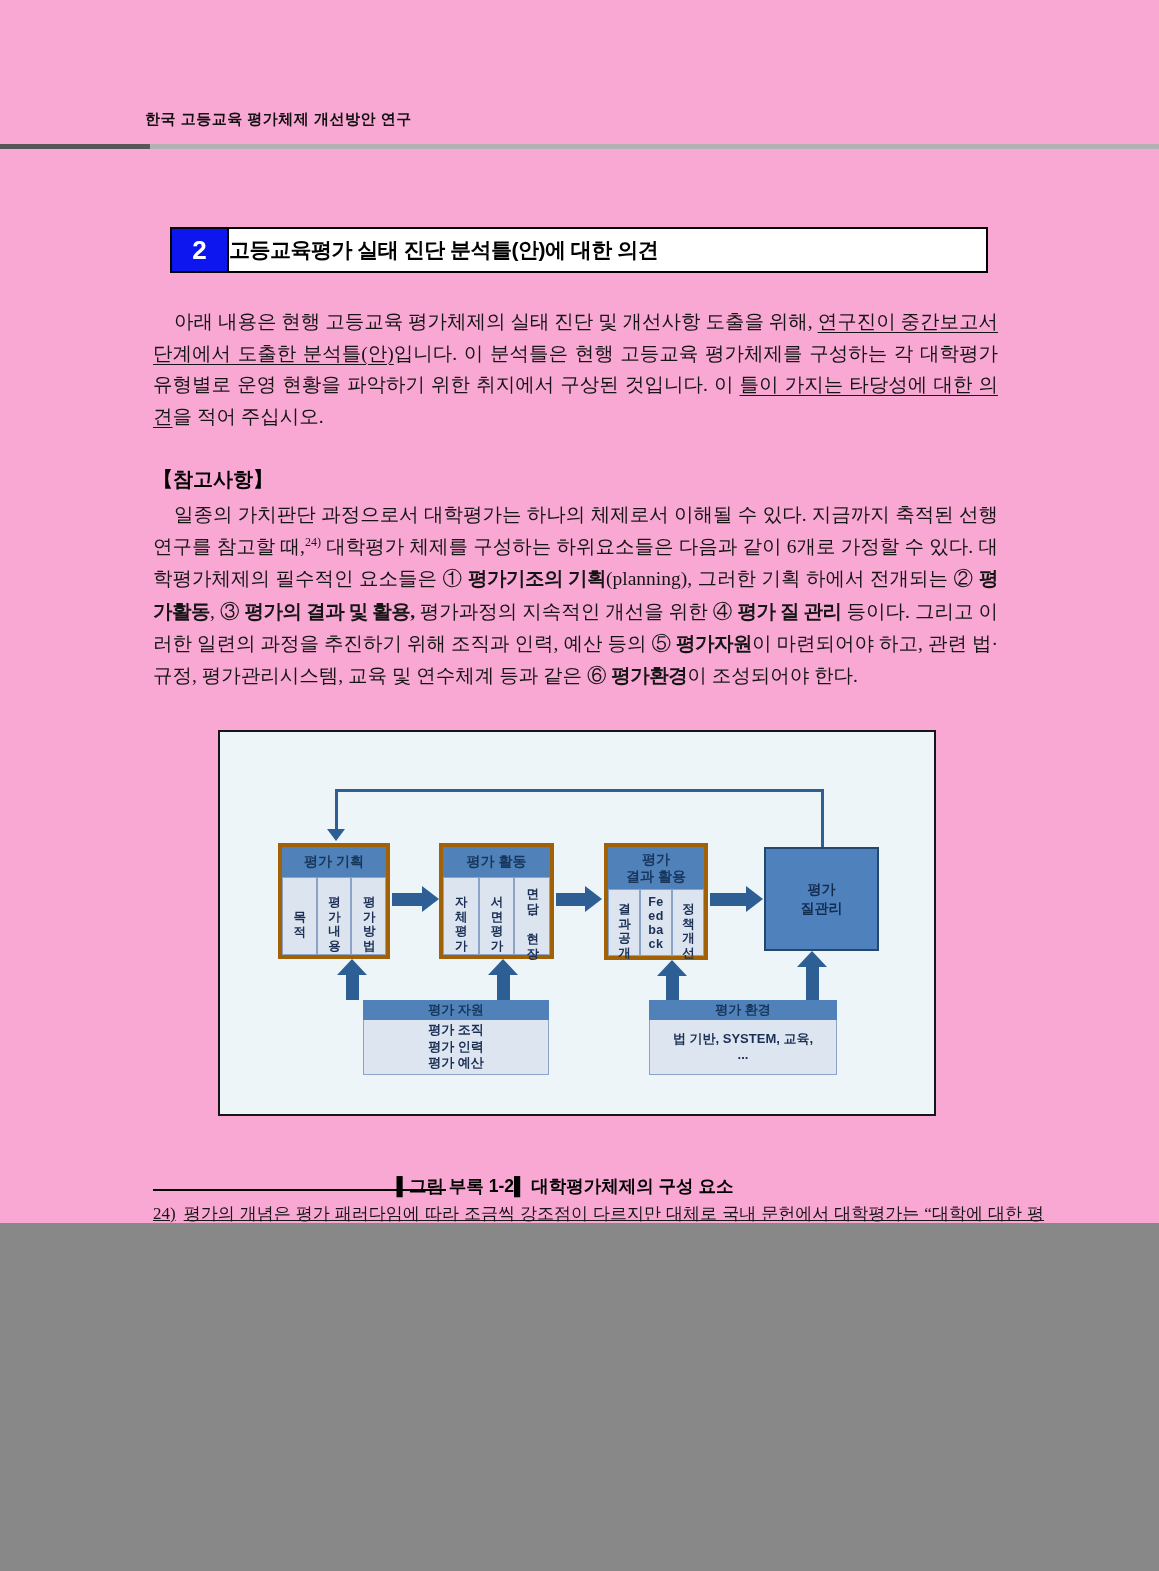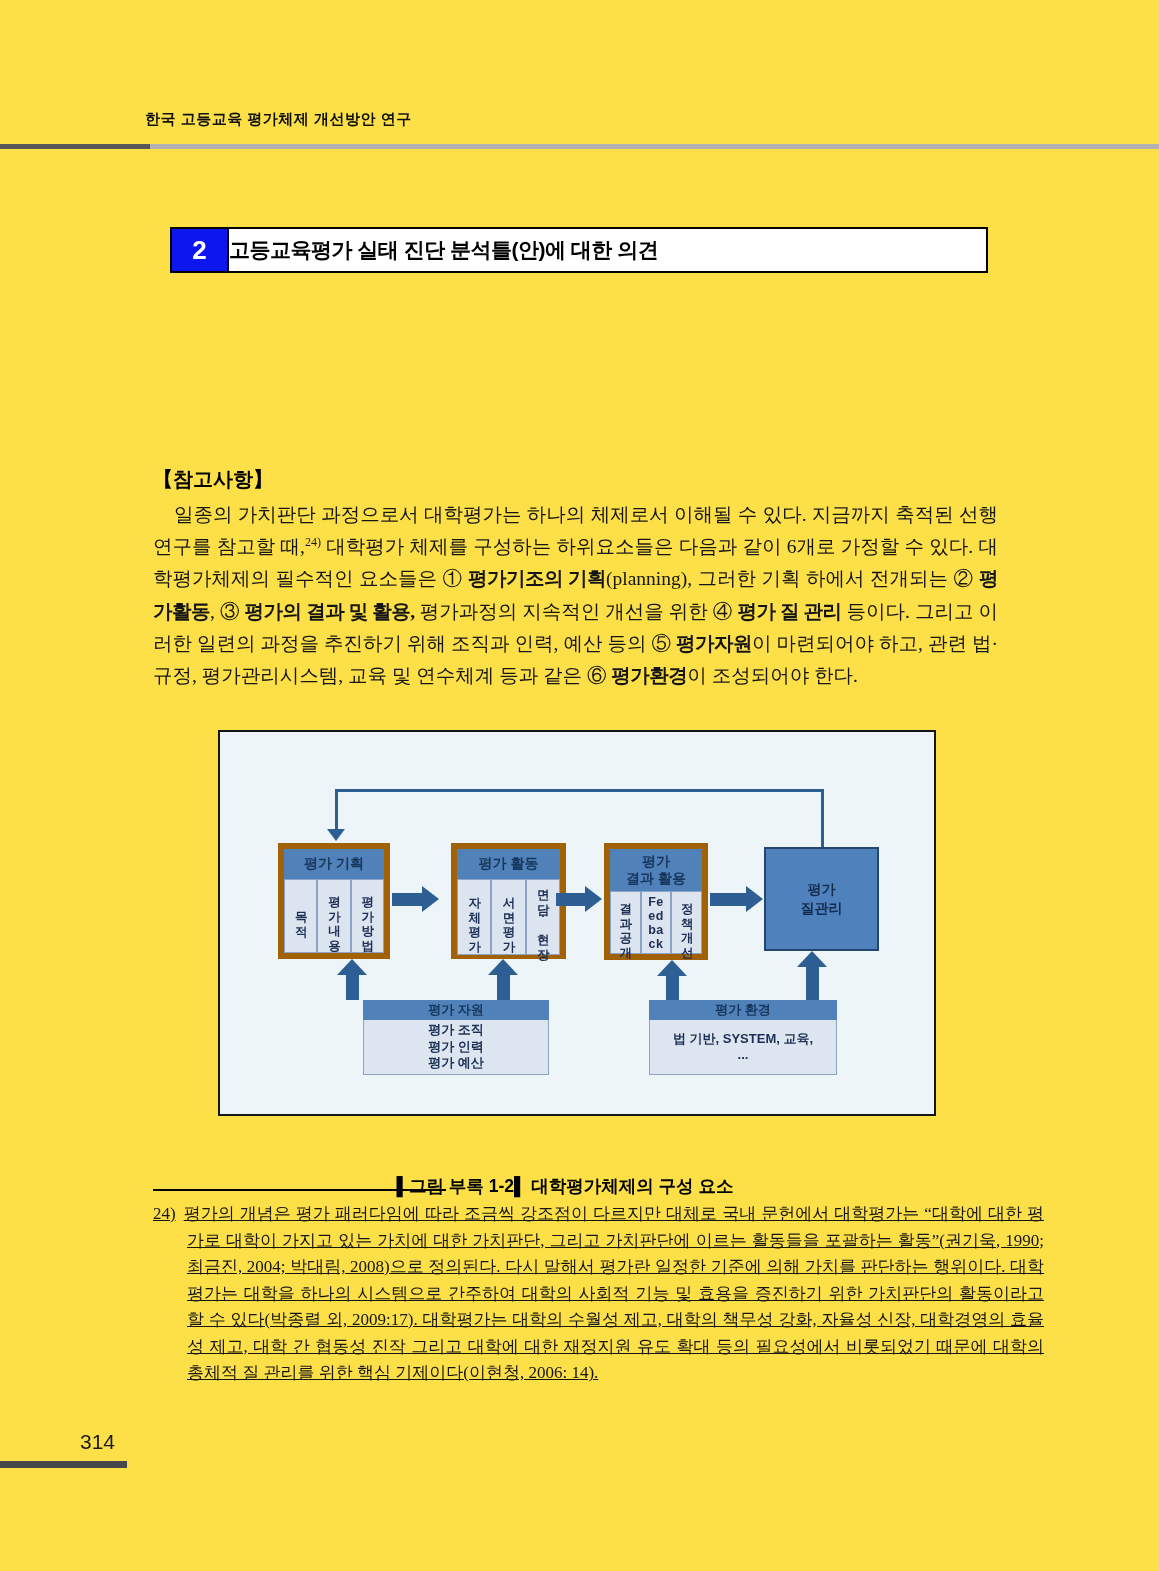--- a/index.html
+++ b/index.html
@@ -1,18 +1,18 @@
 <!DOCTYPE html>
 <html lang="ko"><head>
 <meta charset="utf-8">
 <style>
   html,body { margin:0; padding:0; background:#888; }
   .page {
-    position:relative; width:1159px; height:1571px;
-    background:#fde047; margin:0 auto; overflow:hidden;
+    position:relative; width:1159px; height:1223px;
+    background:#f9a8d4; margin:0 auto; overflow:hidden;
     font-family:"Liberation Serif", serif; color:#111;
   }
   .abs { position:absolute; }
 
   
   .running-header {
     left:145px; top:110px; font-family:"Liberation Sans", sans-serif;
     font-weight:bold; font-size:15px; letter-spacing:0.5px; color:#101010;
   }
   .rule-dark  { left:0; top:144px; width:150px; height:5px; background:#57575a; }
@@ -61,21 +61,21 @@
   }
   .diagram * { box-sizing:border-box; }
   .fb-line { position:absolute; background:#2e5f94; }
   .fb-arrowhead {
     position:absolute; width:0; height:0;
     border-left:9px solid transparent; border-right:9px solid transparent;
     border-top:12px solid #2e5f94;
   }
   .flowbox {
     position:absolute; display:flex; flex-direction:column;
-    border:6px solid #a16207; background:#edf5f8;
+    border:4px solid #a16207; background:#edf5f8;
   }
   .flowbox .fb-header {
     background:#5081b9; color:#16365c; font-family:"Liberation Sans", sans-serif;
     font-weight:bold; font-size:14px; display:flex; align-items:center; justify-content:center;
     white-space:pre-line; text-align:center; line-height:1.25; min-height:30px;
   }
   .flowbox .fb-cols { flex:1; display:flex; }
   .flowbox .fb-cell {
     flex:1; background:#dbe4ef; border:1px solid #8ba3c6;
     display:flex; align-items:center; justify-content:center;
@@ -139,20 +139,21 @@
 
   <div class="abs running-header">한국 고등교육 평가체제 개선방안 연구</div>
   <div class="abs rule-dark"></div>
   <div class="abs rule-light"></div>
 
   <div class="abs section-box">
     <div class="section-num">2</div>
     <div class="section-title">고등교육평가 실태 진단 분석틀(안)에 대한 의견</div>
   </div>
 
+  <div class="abs para intro"><span>아래 내용은 현행 고등교육 평가체제의 실태 진단 및 개선사항 도출을 위해, </span><u>연구진이 중간보고서 단계에서 도출한 분석틀(안)</u><span>입니다.  이 분석틀은 현행 고등교육 평가체제를 구성하는 각 대학평가 유형별로 운영 현황을 파악하기 위한 취지에서 구상된 것입니다.  이 </span><u>틀이 가지는 타당성에 대한 의견</u><span>을 적어 주십시오.</span></div>
 
   <div class="abs ref-heading">【참고사항】</div>
   <div class="abs para ref-para"><span>일종의 가치판단 과정으로서 대학평가는 하나의 체제로서 이해될 수 있다.  지금까지 축적된 선행연구를 참고할 때,</span><sup>24)</sup><span> 대학평가 체제를 구성하는 하위요소들은 다음과 같이 6개로 가정할 수 있다.  대학평가체제의 필수적인 요소들은 ① </span><b>평가기조의 기획</b><span>(planning),  그러한 기획 하에서 전개되는 ② </span><b>평가활동</b><span>, ③ </span><b>평가의 결과 및 활용,</b><span> 평가과정의 지속적인 개선을 위한 ④ </span><b>평가 질 관리</b><span> 등이다.  그리고 이러한 일련의 과정을 추진하기 위해 조직과 인력, 예산 등의 ⑤ </span><b>평가자원</b><span>이 마련되어야 하고,  관련 법·규정,  평가관리시스템,  교육 및 연수체계 등과 같은 ⑥ </span><b>평가환경</b><span>이 조성되어야 한다.</span></div>
 
   <div class="abs diagram">
 
     <div class="fb-line" style="left:115px; top:57px; width:489px; height:3px;"></div>
     <div class="fb-line" style="left:115px; top:57px; width:3px; height:41px;"></div>
     <div class="fb-arrowhead" style="left:107px; top:97px;"></div>
     <div class="fb-line" style="left:601px; top:57px; width:3px; height:58px;"></div>
@@ -170,21 +171,21 @@
             <span class="vtext">평가방법</span>
           </div>
       </div>
     </div>
 
     <div class="harrow" style="left:172px; top:154px; width:47px;">
         <div class="stem"></div>
         <div class="head"></div>
       </div>
 
-    <div class="flowbox" style="left:231px; top:111px; width:115px; height:116px;">
+    <div class="flowbox" style="left:219px; top:111px; width:115px; height:116px;">
       <div class="fb-header">평가 활동</div>
       <div class="fb-cols">
         <div class="fb-cell">
             <span class="vtext">자체평가</span>
           </div>
         <div class="fb-cell">
             <span class="vtext">서면평가</span>
           </div>
         <div class="fb-cell">
             <span class="vtext">면담·현장</span>

